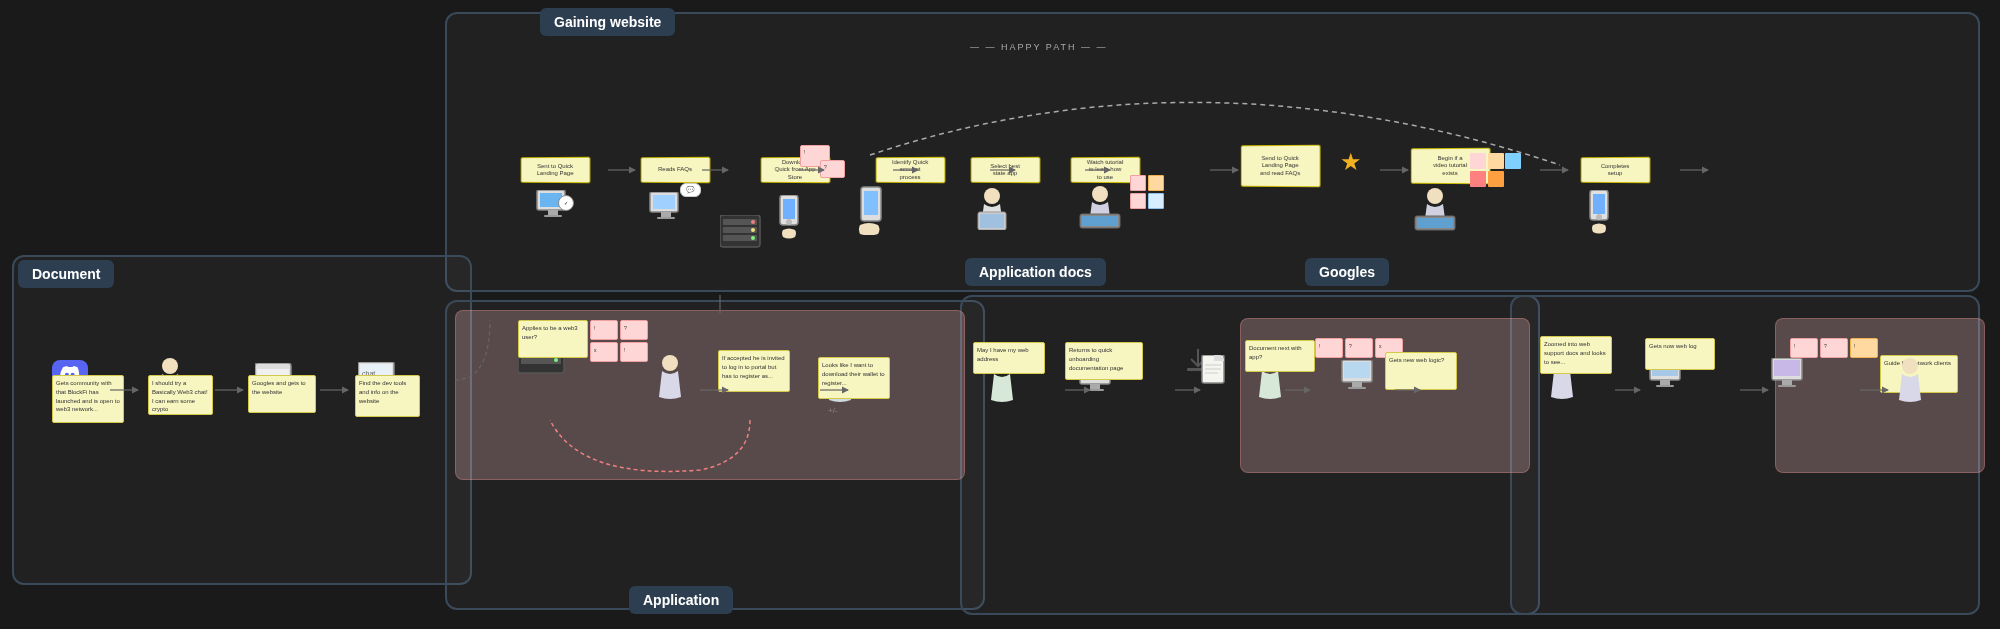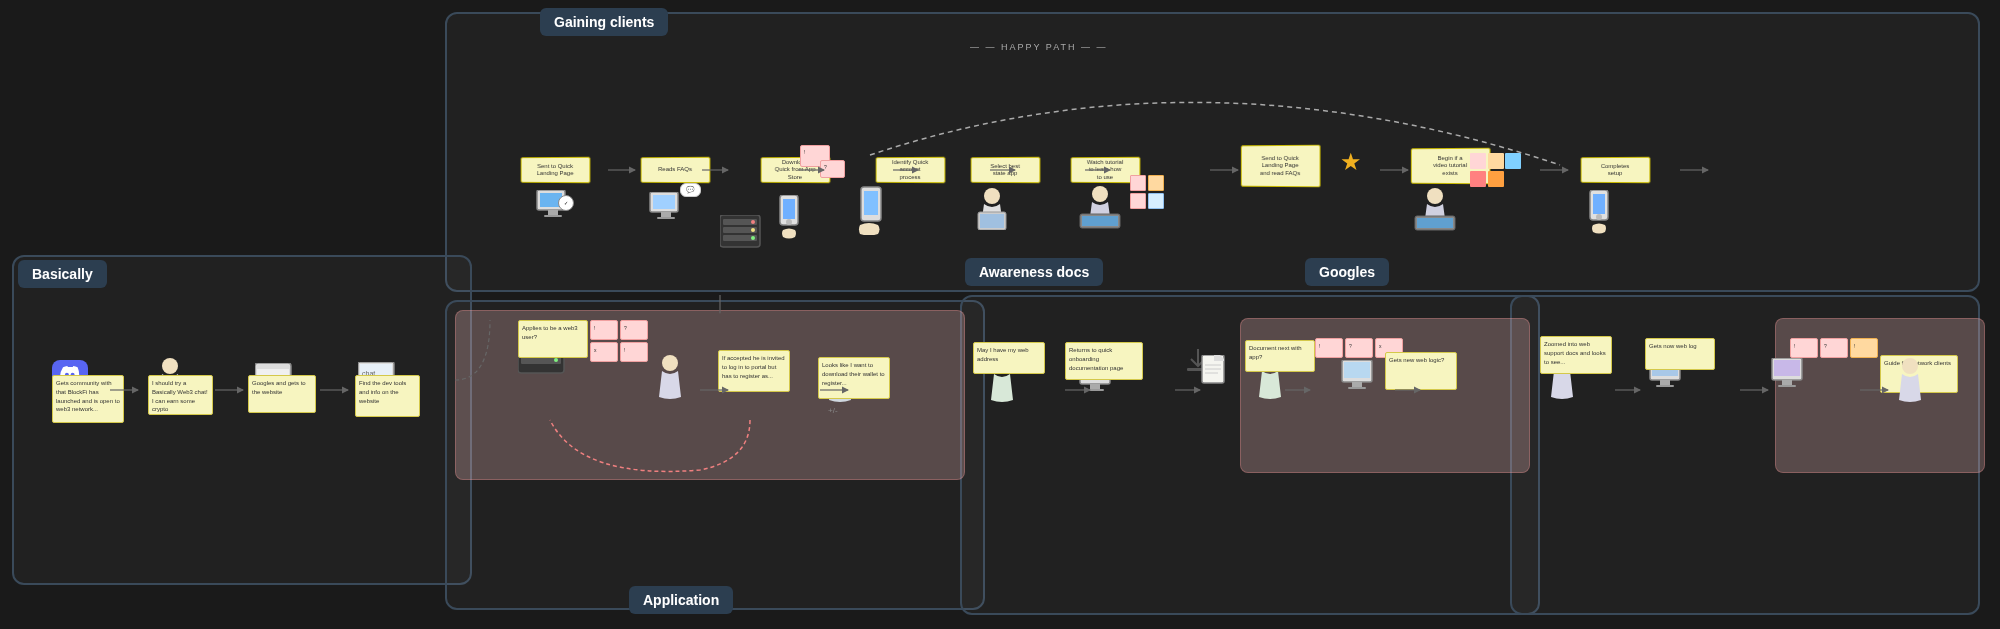--- a/index.html
+++ b/index.html
@@ -265,30 +265,30 @@
       <marker id="arrow" markerWidth="6" markerHeight="6" refX="5" refY="3" orient="auto">
         <path d="M0,0 L0,6 L6,3 z" fill="#666"></path>
       </marker>
       <marker id="arrow-red" markerWidth="6" markerHeight="6" refX="5" refY="3" orient="auto">
         <path d="M0,0 L0,6 L6,3 z" fill="#f08080"></path>
       </marker>
     </defs>
   </svg>
 
   <div class="section-box gaining-access-box"></div>
-  <div class="section-label gaining-access-label">Gaining clients</div>
+  <div class="section-label gaining-access-label">Gaining website</div>
 
   <div class="section-box awareness-box"></div>
-  <div class="section-label awareness-label">Basically</div>
+  <div class="section-label awareness-label">Document</div>
 
   <div class="section-box application-box"></div>
   <div class="section-label application-label">Application</div>
 
   <div class="section-box onboarding-box"></div>
-  <div class="section-label onboarding-label">Awareness docs</div>
+  <div class="section-label onboarding-label">Application docs</div>
 
   <div class="section-box support-box"></div>
   <div class="section-label support-label">Googles</div>
 
   <div class="happy-path-label">— — HAPPY PATH — —</div>
 
   <div class="node-diamond" style="left:520px; top:157px;">
     <span style="font-size:6px; text-align:center; line-height:1.2;">Sent to Quick<br>Landing Page</span>
   </div>
 

